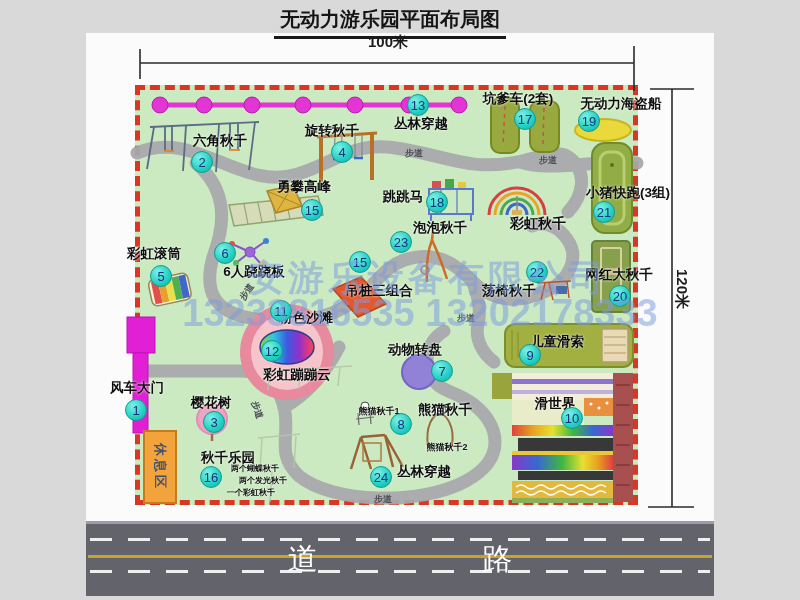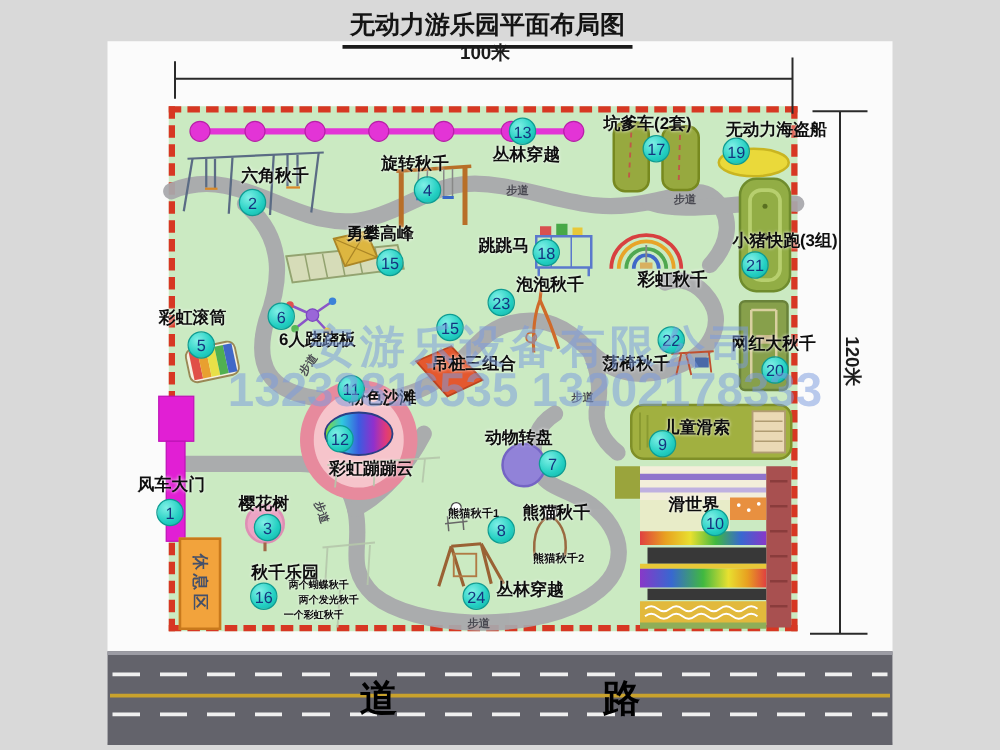--- a/index.html
+++ b/index.html
@@ -24,22 +24,22 @@
   .rest-area{position:absolute;left:143px;top:430px;width:34px;height:74px;background:#f2a33c;
        border:2px solid #c8791c;box-sizing:border-box;z-index:22;display:flex;align-items:center;justify-content:center;}
   .rest-area span{transform:rotate(90deg);font-size:13px;font-weight:700;color:#44506a;letter-spacing:3px;white-space:nowrap;}
   .watermark{position:absolute;z-index:40;pointer-events:none;white-space:nowrap;font-weight:700;
        color:rgba(122,156,222,0.52);transform:translate(-50%,-50%);}
   .road{position:absolute;left:86px;top:521px;width:628px;height:72px;background:#63636b;
        border-top:3px solid #9c9ca4;z-index:15;}
   .road .dash{position:absolute;left:4px;right:4px;height:3px;
        background:repeating-linear-gradient(90deg,#efefef 0 22px,transparent 22px 38px);}
   .road .yline{position:absolute;left:2px;right:2px;height:2.5px;background:#c9a22c;top:31px;}
-  .road-text{position:absolute;left:0;right:0;top:15px;text-align:center;font-size:30px;font-weight:700;
-       color:#000000;letter-spacing:2.6em;padding-left:2.6em;}
+  .road-text{position:absolute;left:0;right:0;top:15px;text-align:center;font-size:30px;font-weight:400;
+       color:#ffffff;letter-spacing:2.6em;padding-left:2.6em;}
 </style>
 </head>
 <body>
 
 <div class="stage">
   <div class="panel"></div>
 
   <div class="title">无动力游乐园平面布局图</div>
 
   <div class="map"></div>

